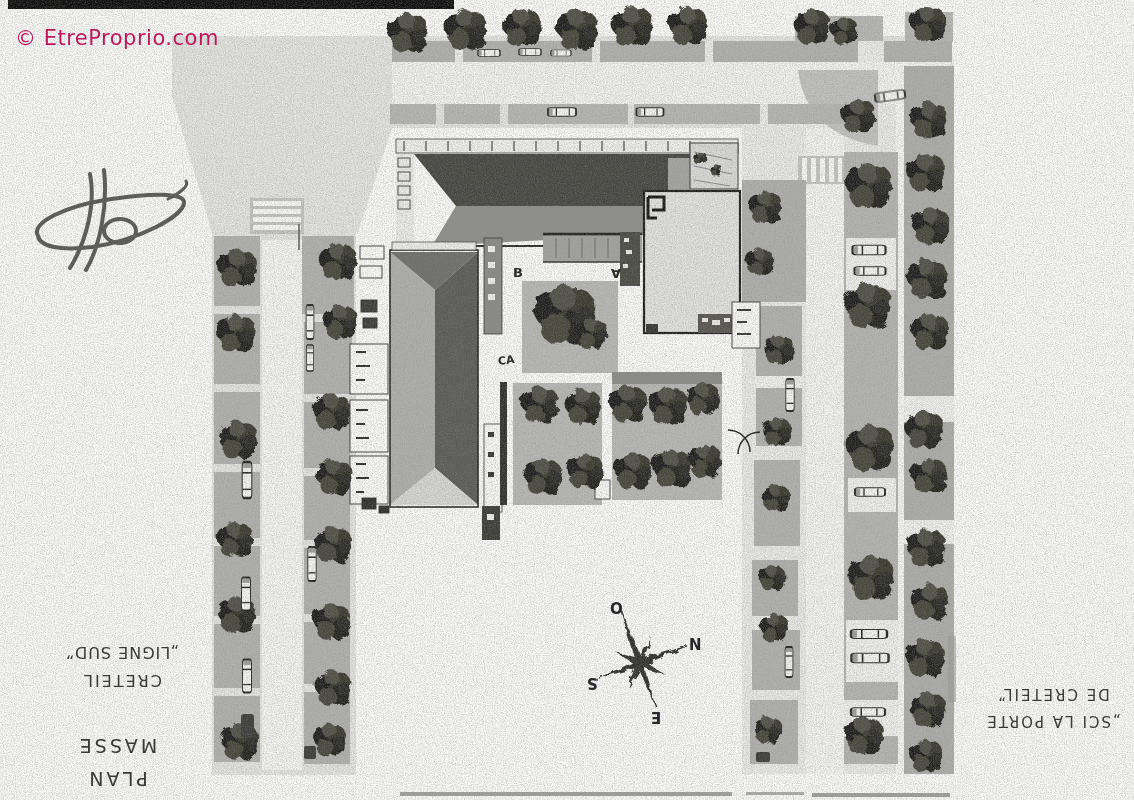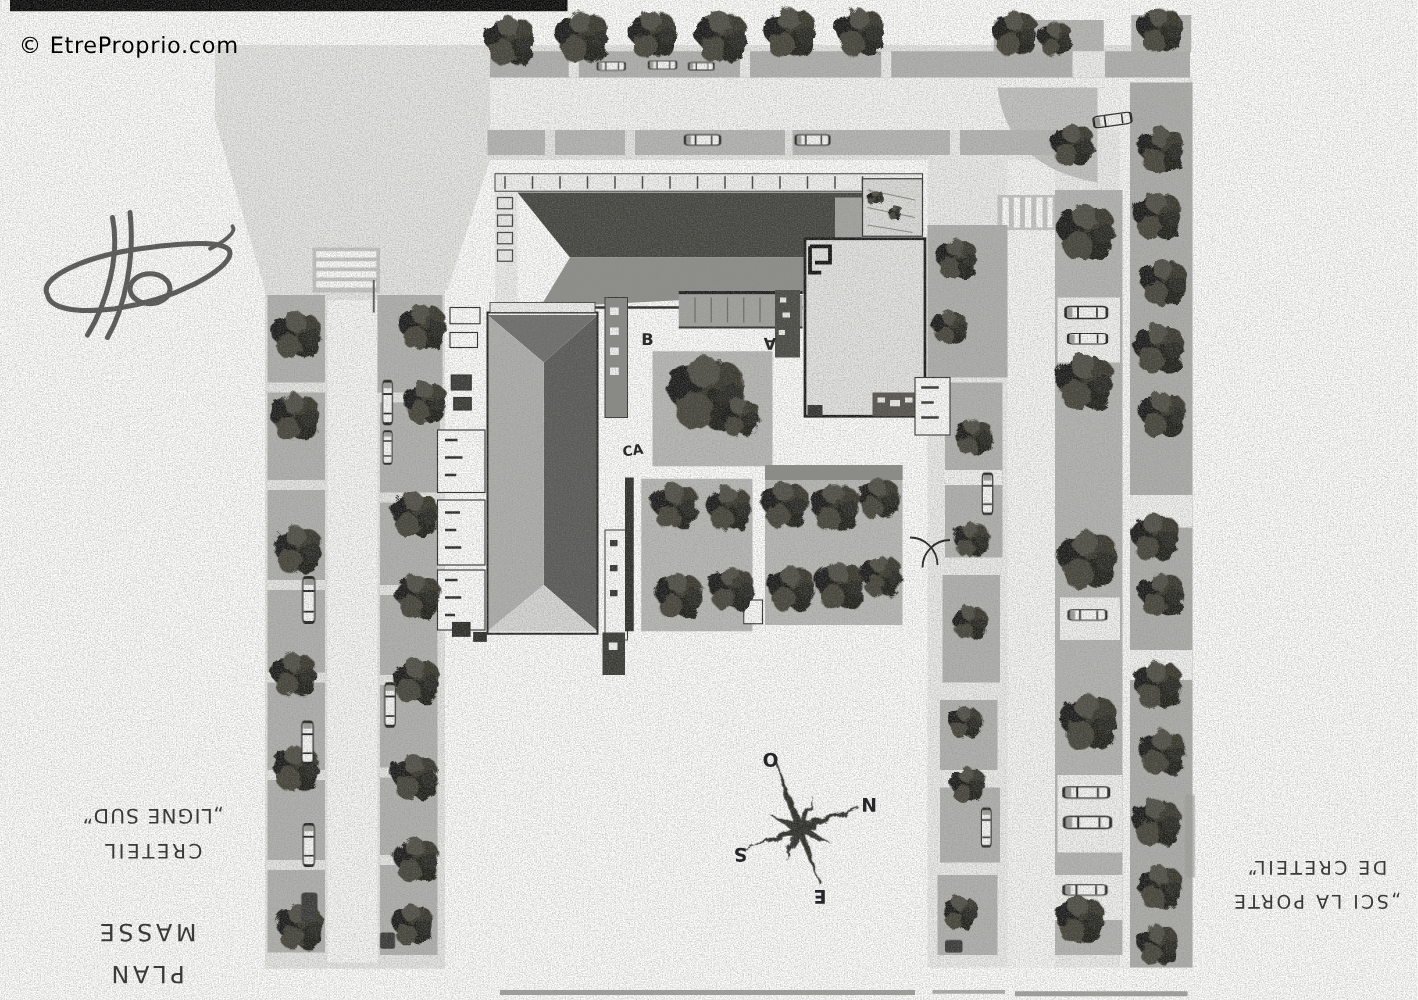--- a/index.html
+++ b/index.html
@@ -1,21 +1,21 @@
 <!DOCTYPE html>
 <html><head>
 <meta charset="utf-8">
 <style>
   html,body{margin:0;padding:0;background:#ffffff;}
   .canvas{position:relative;width:1134px;height:800px;background:#fdfdfc;overflow:hidden;
           font-family:"DejaVu Sans", sans-serif;}
   .plan-svg{position:absolute;left:0;top:0;}
   .lbl{position:absolute;color:#2f2f2c;white-space:nowrap;}
   .rot{transform:rotate(180deg);}
-  .watermark{left:15px;top:26px;font-size:18px;color:#000000;letter-spacing:.5px;font-weight:500;}
+  .watermark{left:15px;top:26px;font-size:21px;color:#be185d;letter-spacing:.5px;font-weight:500;}
   .entr{font-size:13px;font-weight:bold;color:#2b2b28;}
   .comp{font-size:15px;font-weight:bold;color:#26262b;transform:rotate(180deg);}
   .titleblk{position:absolute;text-align:center;color:#3a3a38;transform:rotate(180deg);
             letter-spacing:2px;line-height:1.75;}
   #title-left{left:42px;top:638px;width:160px;font-size:16px;}
   #title-drawing{left:42px;top:728px;width:150px;font-size:19px;letter-spacing:3px;}
   #title-client{left:978px;top:680px;width:150px;font-size:15px;line-height:1.8;}
   .l2{letter-spacing:1px;}
 </style>
 </head>

